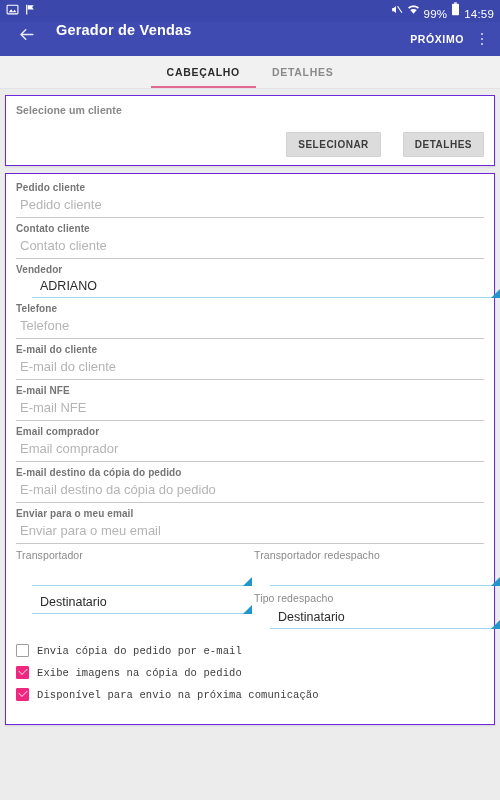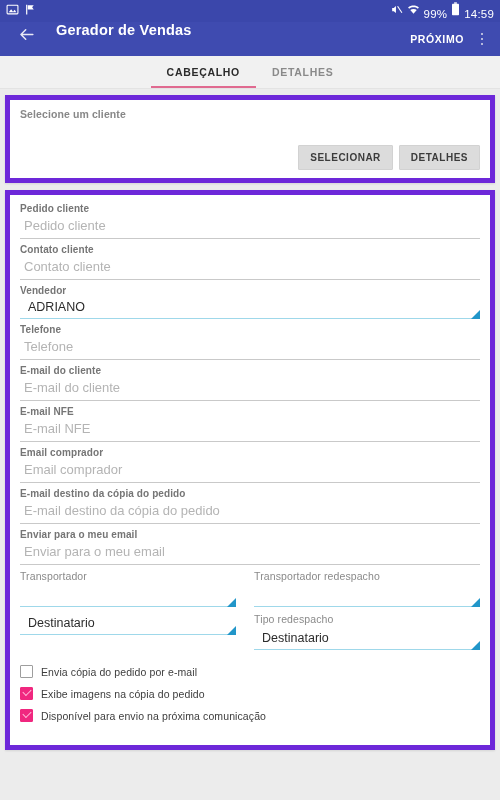--- a/index.html
+++ b/index.html
@@ -60,26 +60,26 @@
   .tab.active::after {
     content: ""; position: absolute; left: 0; right: 0; bottom: 0;
     height: 2.5px; background: #e06a90;
   }
 
   
   .content { width: 100%; height: 712px; background: #ececec; padding: 6px 5px 0 5px; }
 
   .card {
     background: #ffffff;
-    border: 5px solid #6d28d9;
+    border: 1px solid #6d28d9;
     box-shadow: 0 1px 2px rgba(0,0,0,.10);
   }
   .card.client { padding: 8px 10px 8px 10px; margin-bottom: 7px; }
   .client-hint { font-size: 10.5px; color: #888888; font-weight: bold; letter-spacing: .1px; }
-  .client-btns { display: flex; justify-content: flex-end; gap: 6px; margin-top: 25px; }
+  .client-btns { display: flex; justify-content: flex-end; gap: 22px; margin-top: 16px; }
   .btn-flat {
     background: #dcdcdc; border: 1px solid #d2d2d2;
     font-size: 10px; font-weight: bold; letter-spacing: .5px;
     color: #3c3c3c; padding: 6px 11px; cursor: pointer;
     border-radius: 1px;
   }
 
   .card.form { padding: 8px 10px 14px 10px; }
 
   
@@ -92,21 +92,21 @@
     width: 100%; height: 24px;
     border: none; border-bottom: 1px solid #c9c9c9;
     background: transparent;
     font-family: "Liberation Sans", sans-serif;
     font-size: 13px; color: #333;
     padding: 0 0 2px 4px;
   }
   .f-input::placeholder { color: #b4b4b4; }
 
   
-  .spinner { position: relative; width: 100%; height: 22px; border-bottom: 1.5px solid #9fd8ea; }
+  .spinner { position: relative; width: 100%; height: 22px; border-bottom: 1.5px solid #9fd8ea; margin-left: 16px; }
   .spinner .sp-val {
     font-size: 12.5px; color: #2b2b2b; padding-left: 8px;
     line-height: 20px; display: block;
   }
   .spinner .sp-arrow {
     position: absolute; right: 0; bottom: -1px;
     width: 0; height: 0;
     border-left: 9px solid transparent;
     border-bottom: 9px solid #2196c9;
   }
@@ -115,21 +115,21 @@
     font-size: 10.5px; color: #8a8a8a; font-weight: normal;
     display: block; margin-bottom: 3px; letter-spacing: .1px;
   }
 
   .two-col { display: flex; gap: 8px; }
   .two-col > div { width: 50%; }
   .two-col > div:first-child { padding-right: 10px; }
 
   
   .checks { margin-top: 9px; }
-  .chk-row { display: flex; align-items: center; gap: 8px; margin-bottom: 9px; cursor: pointer; }
+  .chk-row { display: flex; align-items: center; gap: 8px; margin-bottom: 9px; cursor: pointer; font-family: Liberation Mono, monospace; }
   .chk {
     width: 13px; height: 13px; flex: none;
     border: 1.5px solid #9e9e9e; background: #fff;
     border-radius: 1px; position: relative;
   }
   .chk.on { background: #f0277f; border-color: #f0277f; }
   .chk.on::after {
     content: ""; position: absolute;
     left: 2px; top: 1px;
     width: 7px; height: 4px;

